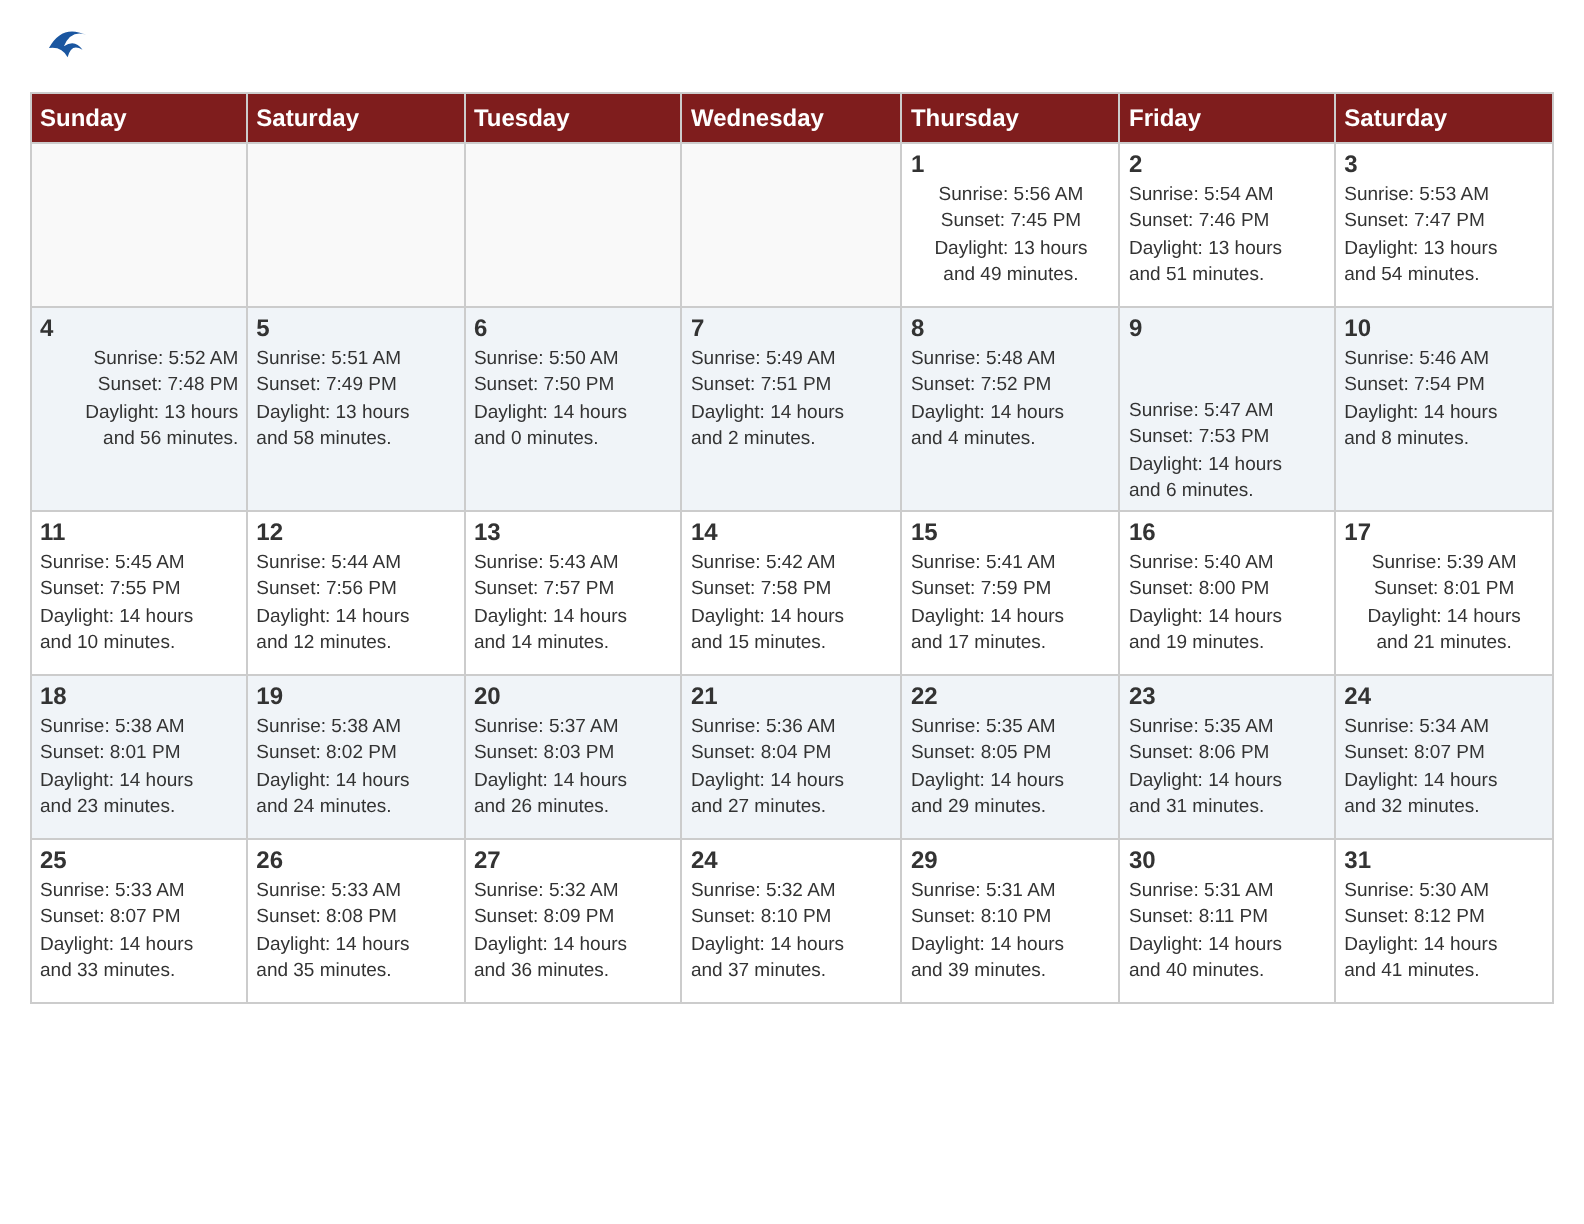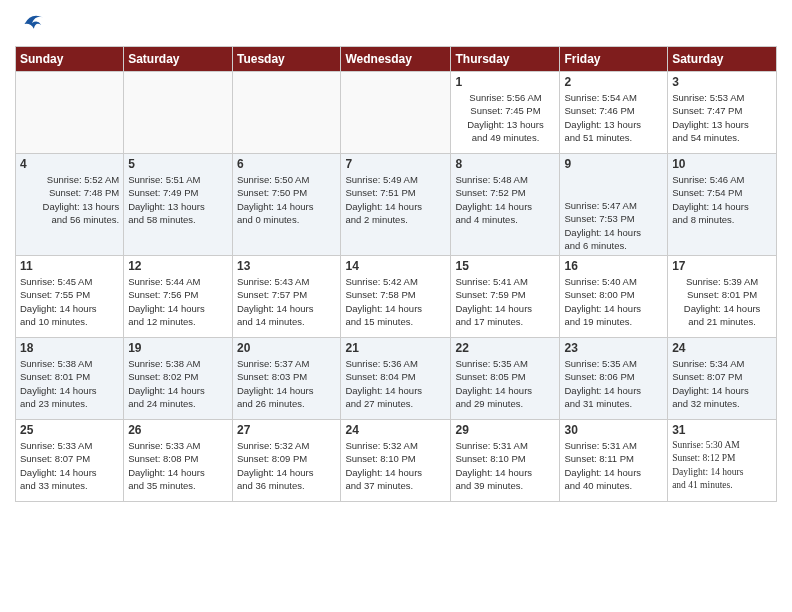--- a/index.html
+++ b/index.html
@@ -346,21 +346,21 @@
           </td>
           <td>
             <span class="day-num">30</span>
             <div class="day-info" style="white-space: pre-line;">Sunrise: 5:31 AM
 Sunset: 8:11 PM
 Daylight: 14 hours
 and 40 minutes.</div>
           </td>
           <td>
             <span class="day-num">31</span>
-            <div class="day-info" style="white-space: pre-line; font-family: Liberation Serif, serif;">Sunrise: 5:30 AM
+            <div class="day-info" style="white-space: pre-line;">Sunrise: 5:30 AM
 Sunset: 8:12 PM
 Daylight: 14 hours
 and 41 minutes.</div>
           </td>
         </tr>
       </tbody>
   </table>
 </div>
 
 </body></html>

